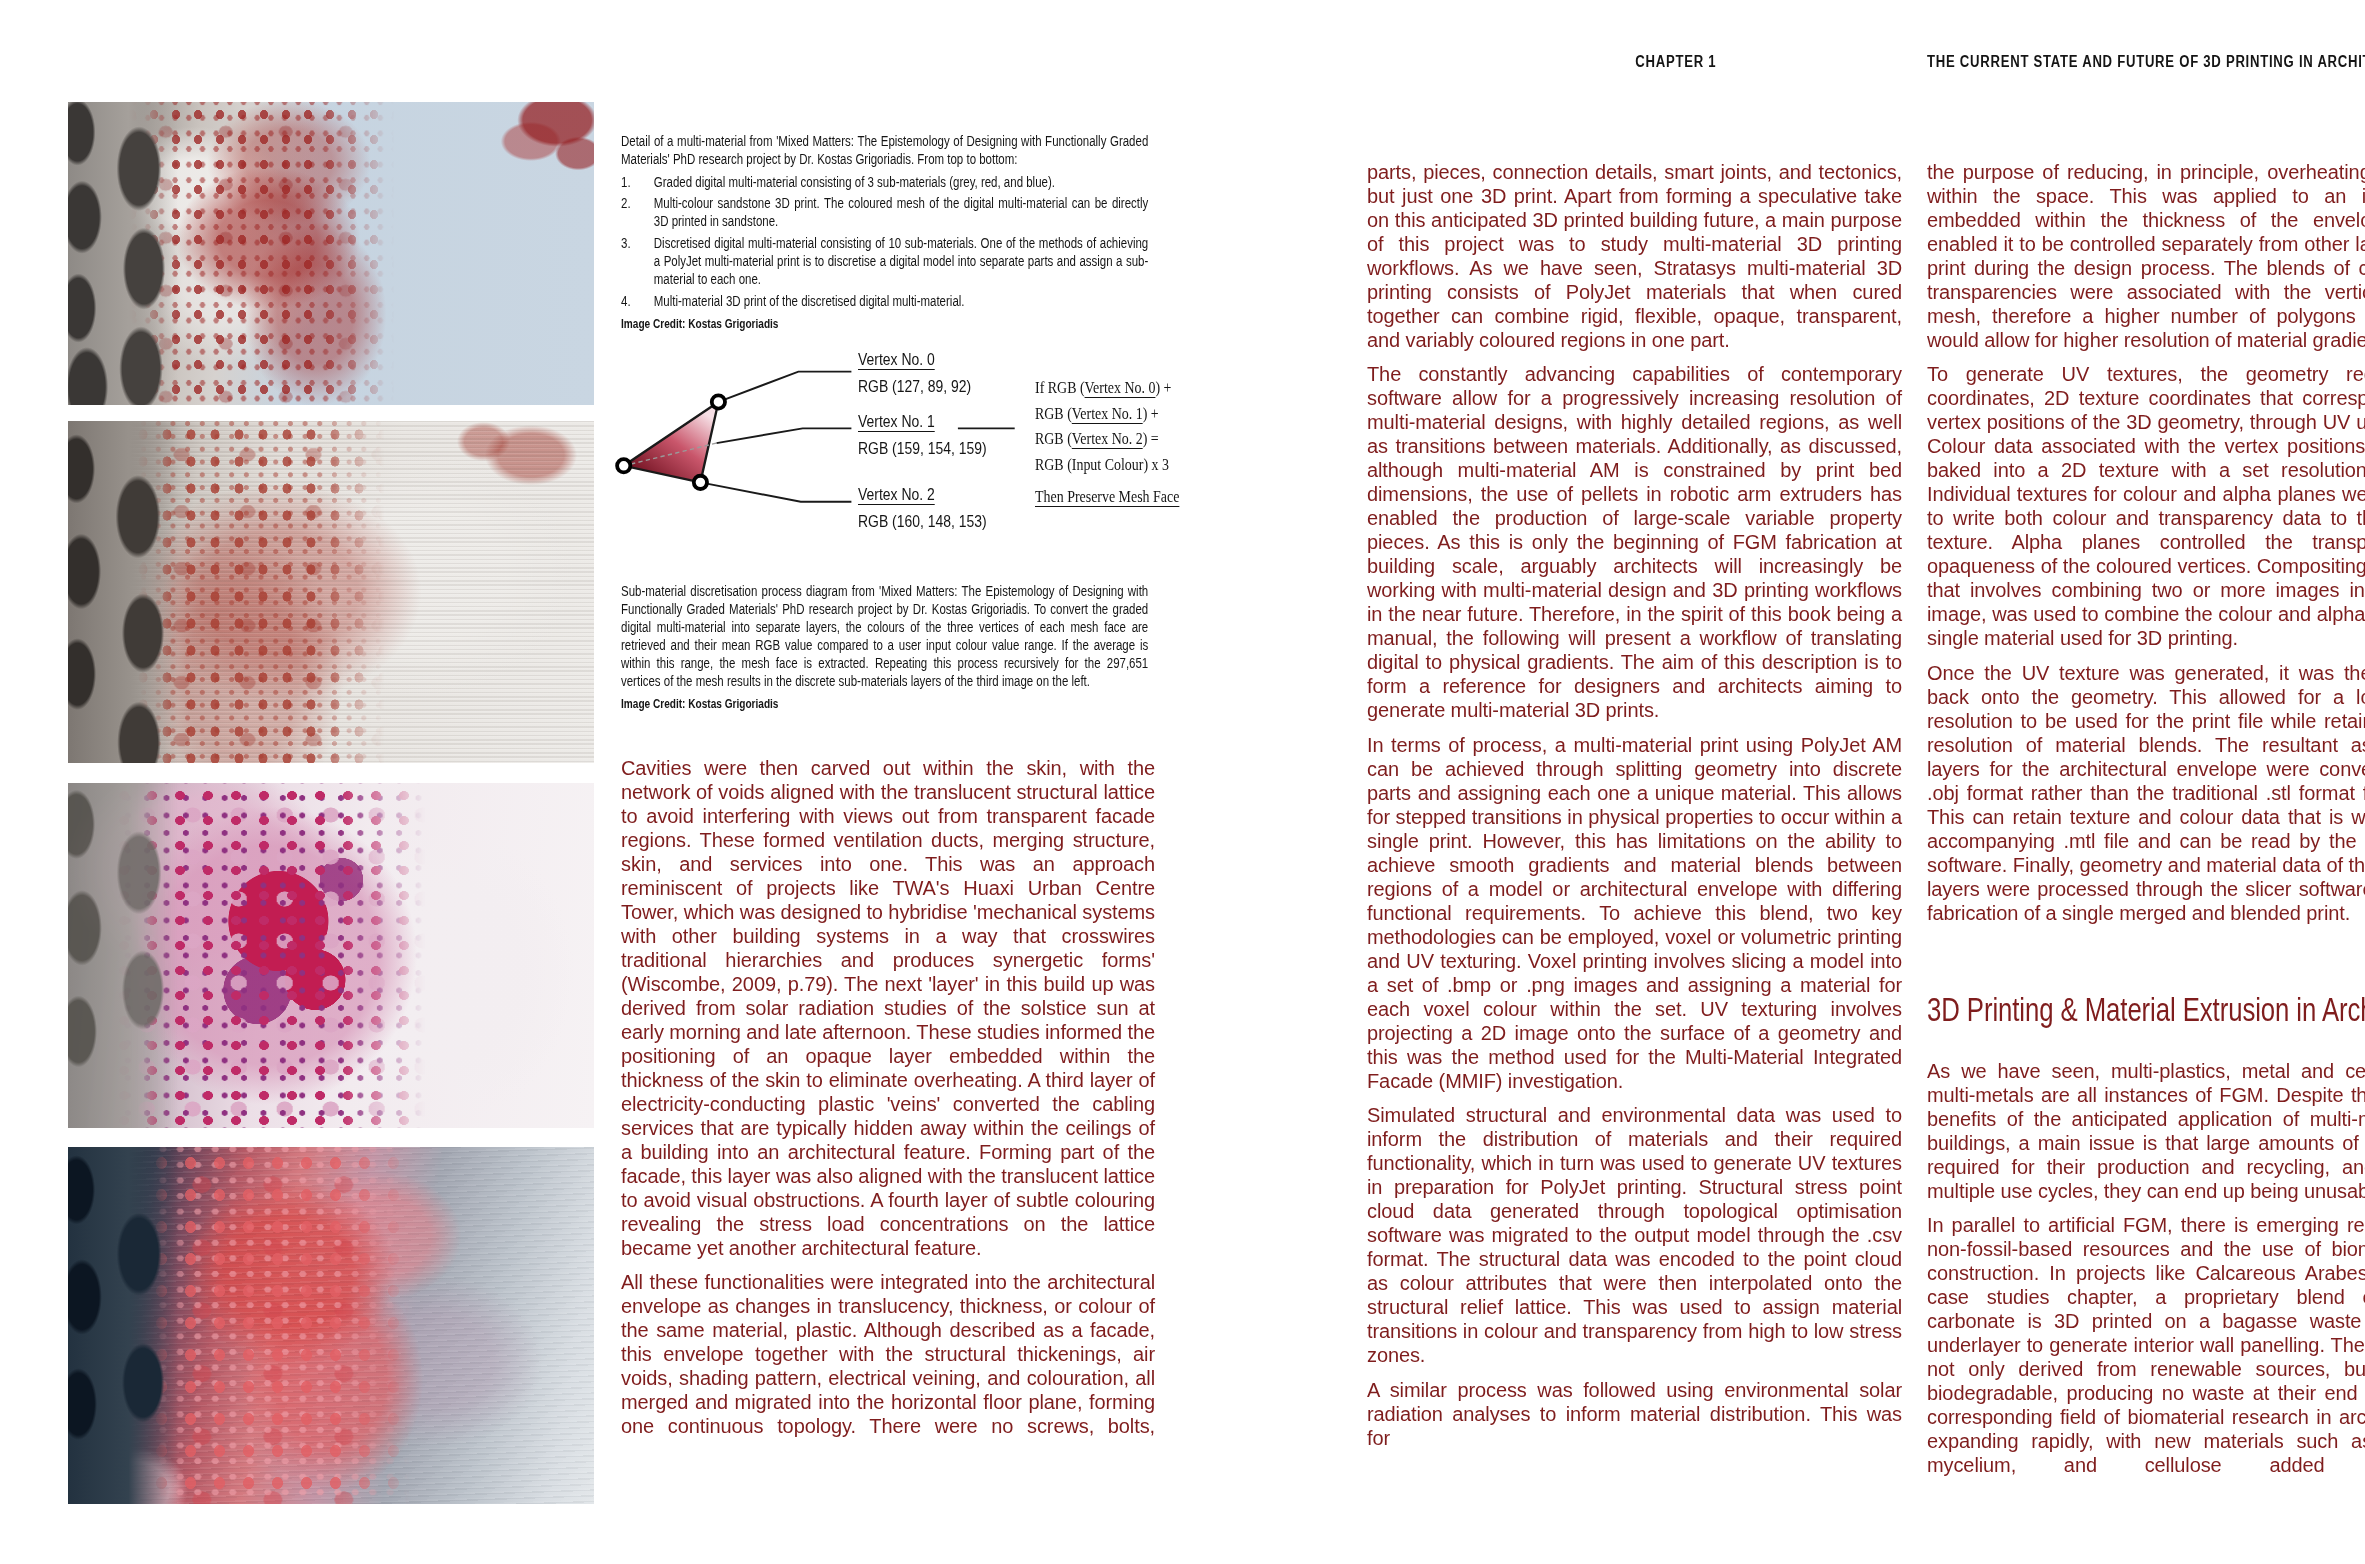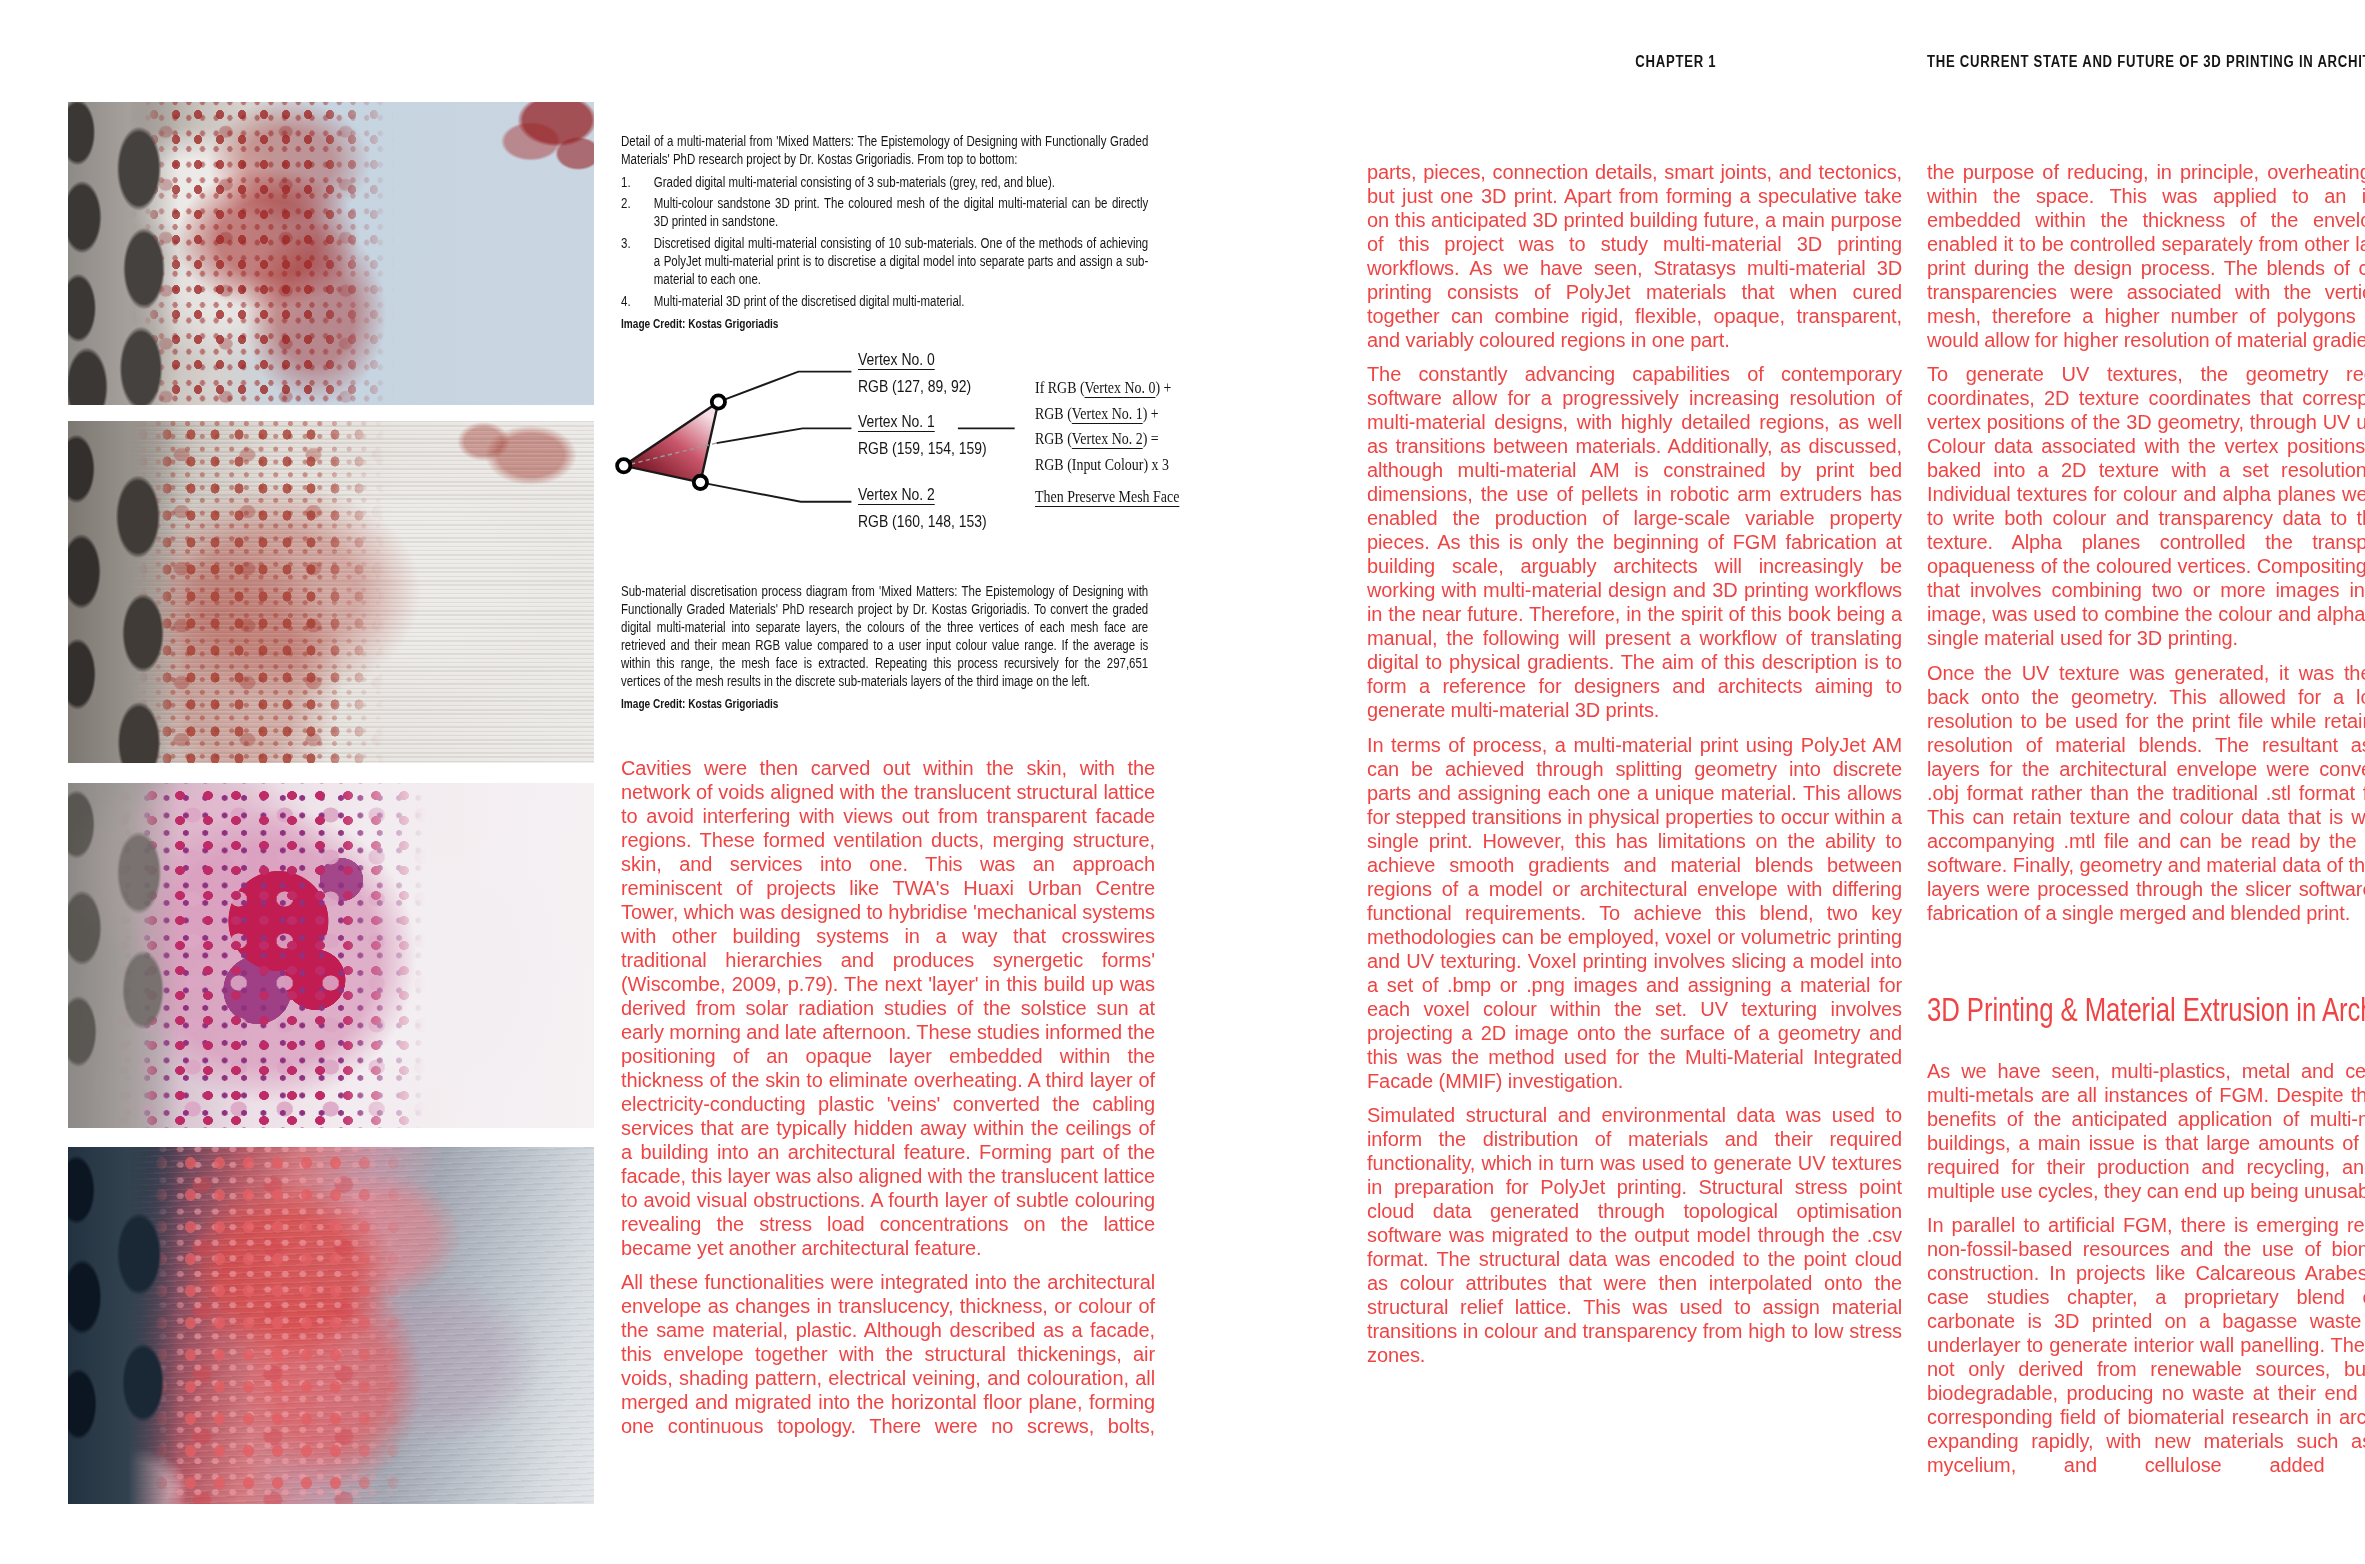--- a/index.html
+++ b/index.html
@@ -127,21 +127,21 @@
   #diagram-svg{position:absolute;left:610px;top:326px;}
   .vlabel{position:absolute;left:858px;width:156px;}
   .vlabel .cond{width:191px;font-size:17px;line-height:21px;white-space:nowrap;}
   .vlabel .vl{text-decoration:underline;text-underline-offset:4.3px;text-decoration-thickness:1.4px;margin-bottom:5.7px;}
   #ifblock{position:absolute;left:1035px;top:375px;width:189px;font-family:Liberation Serif, serif;}
   #ifblock .cond{width:231px;font-size:17px;line-height:25.5px;white-space:nowrap;}
   #ifblock .then{margin-top:6.6px;text-decoration:underline;text-underline-offset:4.3px;text-decoration-thickness:1.4px;}
   .useg{text-decoration:underline;text-underline-offset:4.3px;text-decoration-thickness:1.4px;}
 
   
-  .bodycol{position:absolute;font-size:20px;line-height:24px;text-align:justify;color:#ef4444;letter-spacing:-0.1px;}
+  .bodycol{position:absolute;font-size:20px;line-height:24px;text-align:justify;color:#7f1d1d;letter-spacing:-0.1px;}
   .bodycol p{margin:0 0 10.4px 0;}
   .bodycol p.cont{text-align-last:justify;}
   #col2{left:621px;top:756px;width:534px;}
   #col3{left:1367px;top:160px;width:535px;}
   #col4{left:1927px;top:160px;width:537px;}
   .h2wrap{margin:66px 0 30px 0;height:38px;}
   .h2wrap .cond{transform:scaleX(0.78);width:689px;font-size:33px;line-height:37px;white-space:nowrap;font-weight:normal;}
 </style>
 </head>
 <body>
@@ -244,20 +244,21 @@
   <div class="bodycol" id="col2">
     <p>Cavities were then carved out within the skin, with the network of voids aligned with the translucent structural lattice to avoid interfering with views out from transparent facade regions. These formed ventilation ducts, merging structure, skin, and services into one. This was an approach reminiscent of projects like TWA's Huaxi Urban Centre Tower, which was designed to hybridise 'mechanical systems with other building systems in a way that crosswires traditional hierarchies and produces synergetic forms' (Wiscombe, 2009, p.79). The next 'layer' in this build up was derived from solar radiation studies of the solstice sun at early morning and late afternoon. These studies informed the positioning of an opaque layer embedded within the thickness of the skin to eliminate overheating. A third layer of electricity-conducting plastic 'veins' converted the cabling services that are typically hidden away within the ceilings of a building into an architectural feature. Forming part of the facade, this layer was also aligned with the translucent lattice to avoid visual obstructions. A fourth layer of subtle colouring revealing the stress load concentrations on the lattice became yet another architectural feature.</p>
     <p class="cont">All these functionalities were integrated into the architectural envelope as changes in translucency, thickness, or colour of the same material, plastic. Although described as a facade, this envelope together with the structural thickenings, air voids, shading pattern, electrical veining, and colouration, all merged and migrated into the horizontal floor plane, forming one continuous topology. There were no screws, bolts,</p>
   </div>
 
   <div class="bodycol" id="col3">
     <p>parts, pieces, connection details, smart joints, and tectonics, but just one 3D print. Apart from forming a speculative take on this anticipated 3D printed building future, a main purpose of this project was to study multi-material 3D printing workflows. As we have seen, Stratasys multi-material 3D printing consists of PolyJet materials that when cured together can combine rigid, flexible, opaque, transparent, and variably coloured regions in one part.</p>
     <p>The constantly advancing capabilities of contemporary software allow for a progressively increasing resolution of multi-material designs, with highly detailed regions, as well as transitions between materials. Additionally, as discussed, although multi-material AM is constrained by print bed dimensions, the use of pellets in robotic arm extruders has enabled the production of large-scale variable property pieces. As this is only the beginning of FGM fabrication at building scale, arguably architects will increasingly be working with multi-material design and 3D printing workflows in the near future. Therefore, in the spirit of this book being a manual, the following will present a workflow of translating digital to physical gradients. The aim of this description is to form a reference for designers and architects aiming to generate multi-material 3D prints.</p>
     <p>In terms of process, a multi-material print using PolyJet AM can be achieved through splitting geometry into discrete parts and assigning each one a unique material. This allows for stepped transitions in physical properties to occur within a single print. However, this has limitations on the ability to achieve smooth gradients and material blends between regions of a model or architectural envelope with differing functional requirements. To achieve this blend, two key methodologies can be employed, voxel or volumetric printing and UV texturing. Voxel printing involves slicing a model into a set of .bmp or .png images and assigning a material for each voxel colour within the set. UV texturing involves projecting a 2D image onto the surface of a geometry and this was the method used for the Multi-Material Integrated Facade (MMIF) investigation.</p>
     <p>Simulated structural and environmental data was used to inform the distribution of materials and their required functionality, which in turn was used to generate UV textures in preparation for PolyJet printing. Structural stress point cloud data generated through topological optimisation software was migrated to the output model through the .csv format. The structural data was encoded to the point cloud as colour attributes that were then interpolated onto the structural relief lattice. This was used to assign material transitions in colour and transparency from high to low stress zones.</p>
+    <p class="cont">A similar process was followed using environmental solar radiation analyses to inform material distribution. This was for</p>
   </div>
 
   <div class="bodycol" id="col4">
     <p>the purpose of reducing, in principle, overheating and glare within the space. This was applied to an inner layer embedded within the thickness of the envelope, which enabled it to be controlled separately from other layers of the print during the design process. The blends of colours and transparencies were associated with the vertices of the mesh, therefore a higher number of polygons in a mesh would allow for higher resolution of material gradients.</p>
     <p>To generate UV textures, the geometry required UV coordinates, 2D texture coordinates that correspond to the vertex positions of the 3D geometry, through UV unwrapping. Colour data associated with the vertex positions were then baked into a 2D texture with a set resolution of pixels. Individual textures for colour and alpha planes were required to write both colour and transparency data to the material texture. Alpha planes controlled the transparency or opaqueness of the coloured vertices. Compositing, a process that involves combining two or more images into a single image, was used to combine the colour and alpha data into a single material used for 3D printing.</p>
     <p>Once the UV texture was generated, it was then mapped back onto the geometry. This allowed for a lower mesh resolution to be used for the print file while retaining a high resolution of material blends. The resultant assembly of layers for the architectural envelope were converted to an .obj format rather than the traditional .stl format for printing. This can retain texture and colour data that is written to an accompanying .mtl file and can be read by the 3D printing software. Finally, geometry and material data of the individual layers were processed through the slicer software to enable fabrication of a single merged and blended print.</p>
     <div class="h2wrap">
       <div class="cond">3D Printing &amp; Material Extrusion in Architecture Finality</div>
     </div>
     <p>As we have seen, multi-plastics, metal and ceramic, and multi-metals are all instances of FGM. Despite the profound benefits of the anticipated application of multi-materials in buildings, a main issue is that large amounts of energy are required for their production and recycling, and following multiple use cycles, they can end up being unusable.</p>

